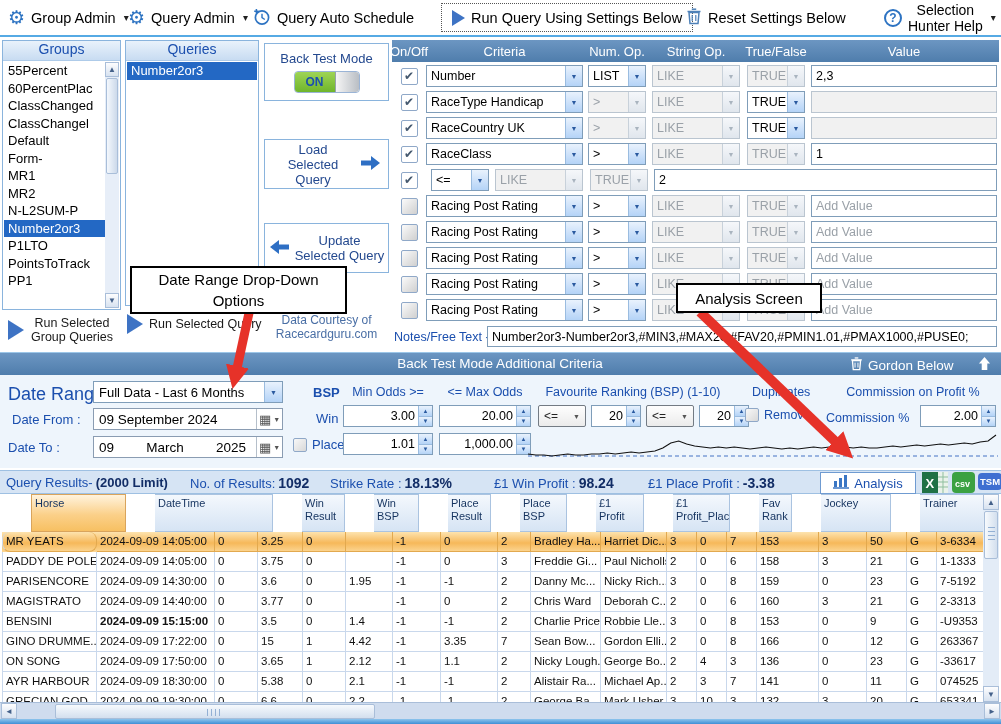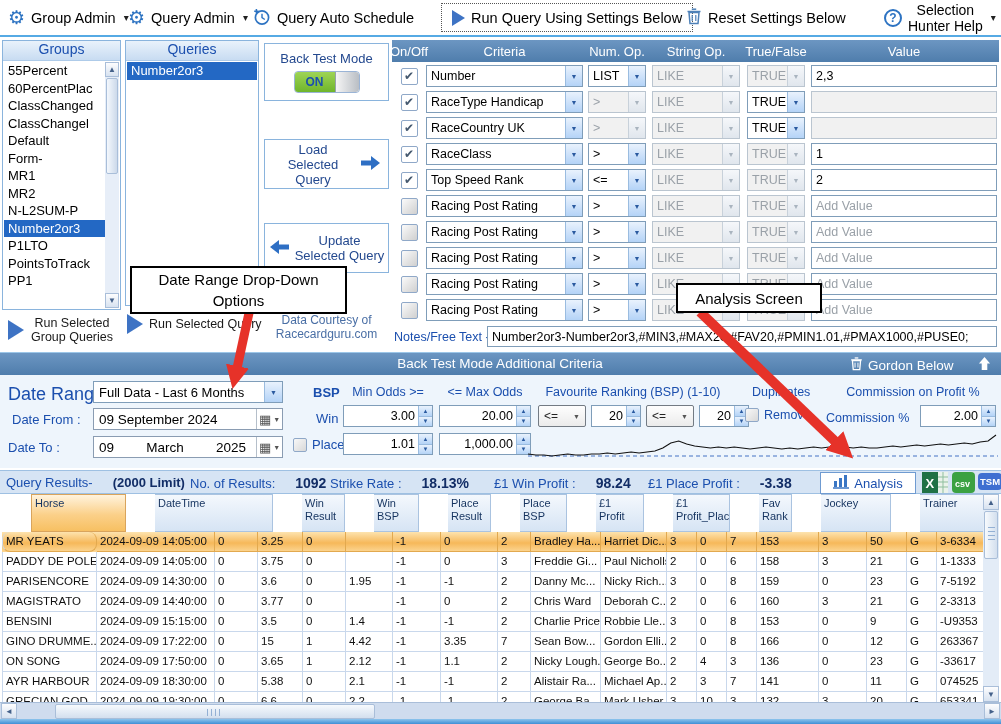--- a/index.html
+++ b/index.html
@@ -75,21 +75,21 @@
   .spin { position:absolute; height:22px; border:1px solid #7f9db9; background:#fff; display:flex; }
   .spin input { flex:1; width:100%; border:0; outline:none; text-align:right; font-size:12.5px; padding-right:3px; font-family:inherit; }
   .spin-btns { width:14px; display:flex; flex-direction:column; border-left:1px solid #9abce0; }
   .sb { flex:1; background:linear-gradient(#e9f2fd,#b4d3f7); font-size:6px; color:#2a5aa0; display:flex; align-items:center; justify-content:center; }
   .sb + .sb { border-top:1px solid #9abce0; }
   .ddsel { position:absolute; height:22px; border:1px solid #737b84; border-radius:2px; background:linear-gradient(#fefefe,#ebebeb); display:flex; align-items:center; justify-content:space-between; padding:0 5px; font-size:12px; color:#222; }
   .ddsel .vcaret { font-size:7px; color:#555; }
 
   
   .res-bar { position:absolute; left:0; top:470px; width:1001px; height:24px; background:#d6e4f4; border-top:1px solid #9ec0e2; border-bottom:1px solid #9ec0e2; font-size:13px; color:#1b4fae; }
-  .res-bar .stat { position:absolute; top:4px; display:flex; gap:20px; align-items:baseline; }
+  .res-bar .stat { position:absolute; top:4px; display:flex; gap:3px; align-items:baseline; }
   .res-bar b { color:#122d66; }
   .an-btn { position:absolute; left:820px; top:1px; width:96px; height:22px; background:#fff; border:1px solid #6f9bd1; display:flex; align-items:center; justify-content:center; gap:5px; color:#1b4fae; font-size:13px; }
   .res-hdr { position:absolute; left:2px; top:494px; display:flex; }
   .hd { background:linear-gradient(#f4f8fd,#d6e4f4); border:1px solid #aac3e0; border-left:none; height:38px; font-size:11px; color:#15335f; padding:2px 0 0 3px; white-space:pre-line; overflow:hidden; line-height:13px;margin-left:29px; }
   .hd:first-child { border-left:1px solid #d9a45c; background:linear-gradient(#fff3dd,#fbd089 55%,#f7c062); border-color:#d9a45c; }
   .res-rows { position:absolute; left:2px; top:532px; height:170px; overflow:hidden; }
   .rr { display:flex; height:20px; }
   .rc { border-right:1px solid #c9d8ec; border-bottom:1px solid #c9d8ec; font-size:11.5px; color:#111; padding:3px 0 0 3px; white-space:nowrap; overflow:hidden; }
   .rr:first-child { background:linear-gradient(#fde3ae,#f6b85a 55%,#fcd794); }
   .rr:first-child .rc { border-color:#e2a94f; }
@@ -348,26 +348,20 @@
           <span class="btn">▼</span>
         </div>
       </div>
       <div class="cc cc6">
         <input class="vin" value="1" style="">
       </div>
     </div>
     <div class="crow">
       <div class="cc cc1">
         <div class="cb on">✔</div>
-      </div>
-      <div class="cc cc2">
-        <div class="combo">
-          <span class="txt">Top Speed Rank</span>
-          <span class="btn">▼</span>
-        </div>
       </div>
       <div class="cc cc3">
         <div class="combo">
           <span class="txt">&lt;=</span>
           <span class="btn">▼</span>
         </div>
       </div>
       <div class="cc cc4">
         <div class="combo dis">
           <span class="txt">LIKE</span>
@@ -823,21 +817,21 @@
       <div class="rc" style="width: 30px;">0</div>
       <div class="rc" style="width: 30px;">6</div>
       <div class="rc" style="width: 62px;">160</div>
       <div class="rc" style="width: 48px;">3</div>
       <div class="rc" style="width: 40px;">21</div>
       <div class="rc" style="width: 30px;">G</div>
       <div class="rc" style="width: 47px;">2-3313</div>
     </div>
     <div class="rr">
       <div class="rc" style="width: 95px;">BENSINI</div>
-      <div class="rc" style="width: 118px;">2024-09-09 15:15:00</div>
+      <div class="rc" style="width: 118px; font-weight: bold;">2024-09-09 15:15:00</div>
       <div class="rc" style="width: 43px;">0</div>
       <div class="rc" style="width: 45px;">3.5</div>
       <div class="rc" style="width: 43px;">0</div>
       <div class="rc" style="width: 47px;">1.4</div>
       <div class="rc" style="width: 48px;">-1</div>
       <div class="rc" style="width: 57px;">-1</div>
       <div class="rc" style="width: 33px;">2</div>
       <div class="rc" style="width: 70px;">Charlie Price</div>
       <div class="rc" style="width: 66px;">Robbie Lle...</div>
       <div class="rc" style="width: 30px;">3</div>

